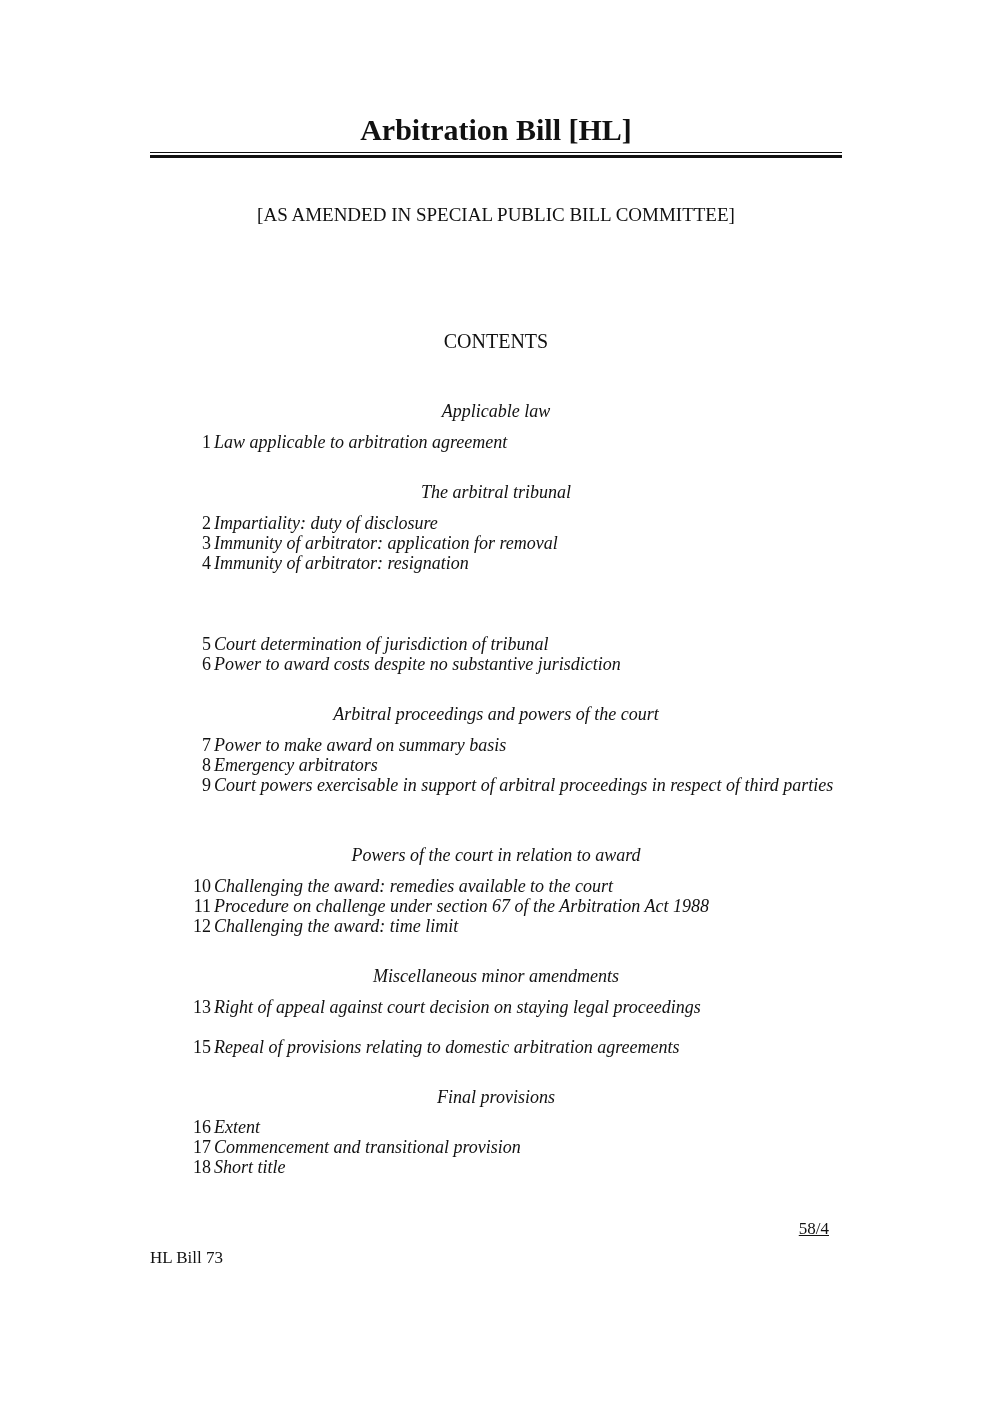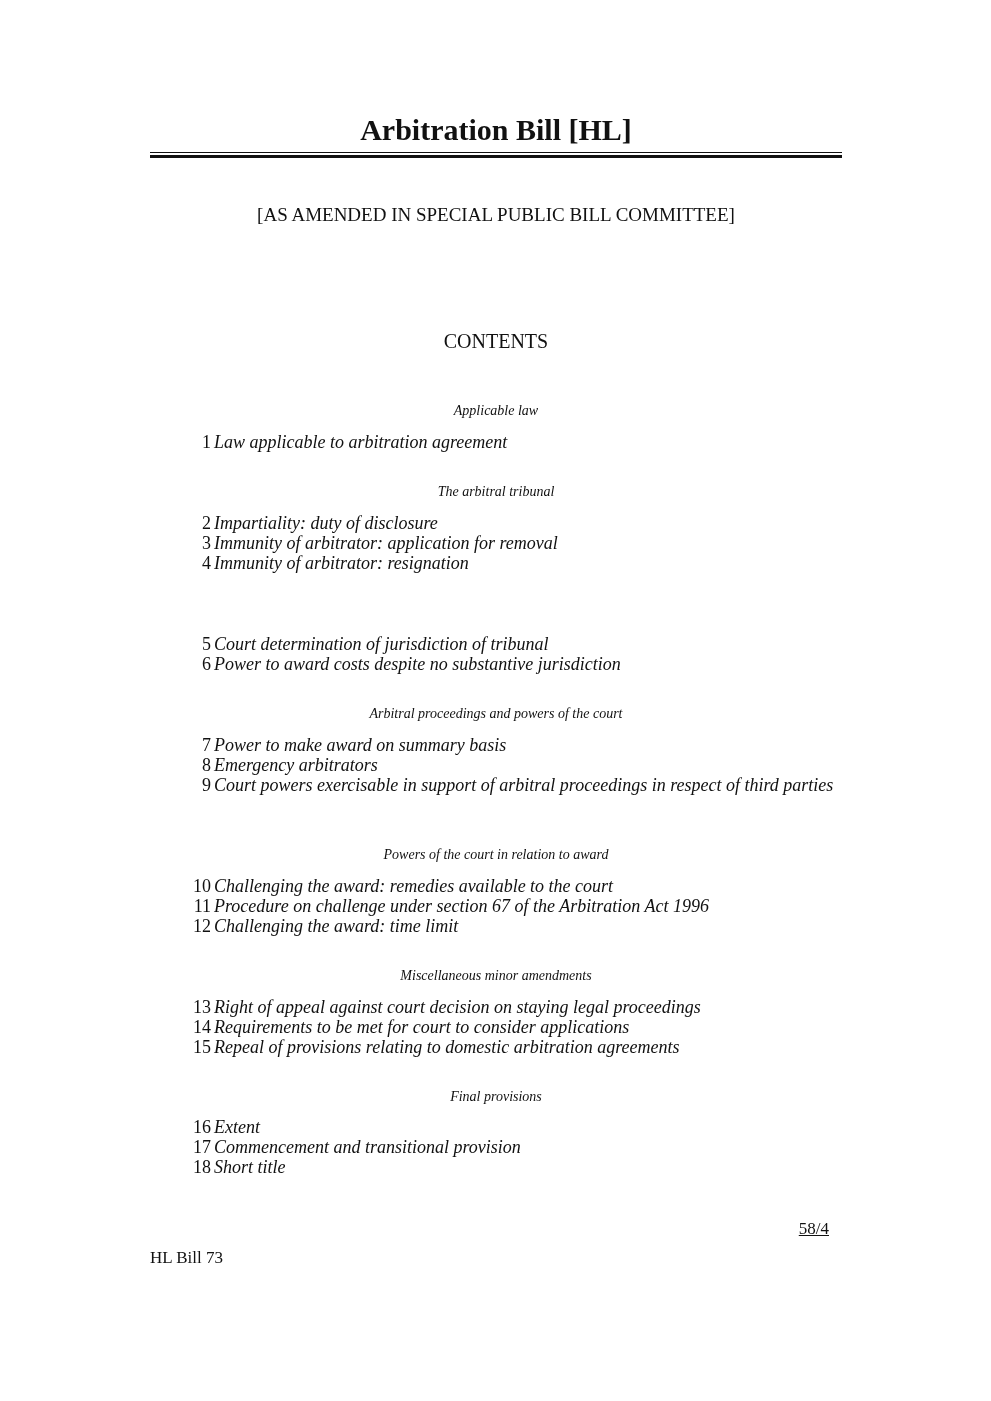--- a/index.html
+++ b/index.html
@@ -3,21 +3,21 @@
 <meta charset="utf-8">
 <style>
   html, body { margin: 0; padding: 0; background: #ffffff; }
   body { width: 991px; height: 1401px; position: relative; font-family: "DejaVu Serif", "Liberation Serif", serif; color: #111; }
   .page { position: absolute; left: 0; top: 0; width: 978px; height: 1401px; }
   .title { position: absolute; left: 150px; width: 692px; top: 110px; text-align: center; font-family: "Liberation Serif", serif; font-weight: bold; font-size: 30px; line-height: 40px; }
   .rule-thin { position: absolute; left: 150px; width: 692px; top: 152px; height: 1px; background: #111; }
   .rule-thick { position: absolute; left: 150px; width: 692px; top: 155px; height: 3px; background: #111; }
   .subtitle { position: absolute; left: 150px; width: 692px; top: 203px; text-align: center; font-family: "Liberation Serif", serif; font-size: 19px; line-height: 24px; }
   .contents { position: absolute; left: 150px; width: 692px; top: 327px; text-align: center; font-family: "Liberation Serif", serif; font-size: 20px; line-height: 28px; }
-  .heading { position: absolute; left: 150px; width: 692px; text-align: center; font-family: "Liberation Serif", serif; font-style: italic; font-size: 14px; line-height: 22px; }
+  .heading { position: absolute; left: 150px; width: 692px; text-align: center; font-family: "Liberation Serif", serif; font-style: italic; font-size: 18px; line-height: 22px; }
   .entry { position: absolute; left: 180px; width: 670px; font-family: "Liberation Serif", serif; font-size: 18px; line-height: 20px; display: flex; }
   .entry .num { width: 31px; text-align: right; flex: none; }
   .entry .label { margin-left: 3px; width: 620px; font-style: italic; }
   .footer-left { position: absolute; left: 150px; top: 1248px; font-family: "Liberation Serif", serif; font-size: 17px; line-height: 20px; }
   .footer-right { position: absolute; right: 149px; top: 1219px; font-family: "Liberation Serif", serif; font-size: 17px; line-height: 20px; text-decoration: underline; }
 </style>
 </head>
 <body>
 
 <div class="page">
@@ -70,35 +70,31 @@
       <span class="label">Court powers exercisable in support of arbitral proceedings in respect of third parties</span>
     </div>
 
   <div class="heading" style="top:844px">Powers of the court in relation to award</div>
   <div class="entry" style="top:876px">
       <span class="num">10</span>
       <span class="label">Challenging the award: remedies available to the court</span>
     </div>
   <div class="entry" style="top:896px">
       <span class="num">11</span>
-      <span class="label">Procedure on challenge under section 67 of the Arbitration Act 1996</span>
+      <span class="label">Procedure on challenge under section 67 of the Arbitration Act 1988</span>
     </div>
   <div class="entry" style="top:916px">
       <span class="num">12</span>
       <span class="label">Challenging the award: time limit</span>
     </div>
 
   <div class="heading" style="top:965px">Miscellaneous minor amendments</div>
   <div class="entry" style="top:997px">
       <span class="num">13</span>
       <span class="label">Right of appeal against court decision on staying legal proceedings</span>
-    </div>
-  <div class="entry" style="top:1017px">
-      <span class="num">14</span>
-      <span class="label">Requirements to be met for court to consider applications</span>
     </div>
   <div class="entry" style="top:1037px">
       <span class="num">15</span>
       <span class="label">Repeal of provisions relating to domestic arbitration agreements</span>
     </div>
 
   <div class="heading" style="top:1086px">Final provisions</div>
   <div class="entry" style="top:1117px">
       <span class="num">16</span>
       <span class="label">Extent</span>

